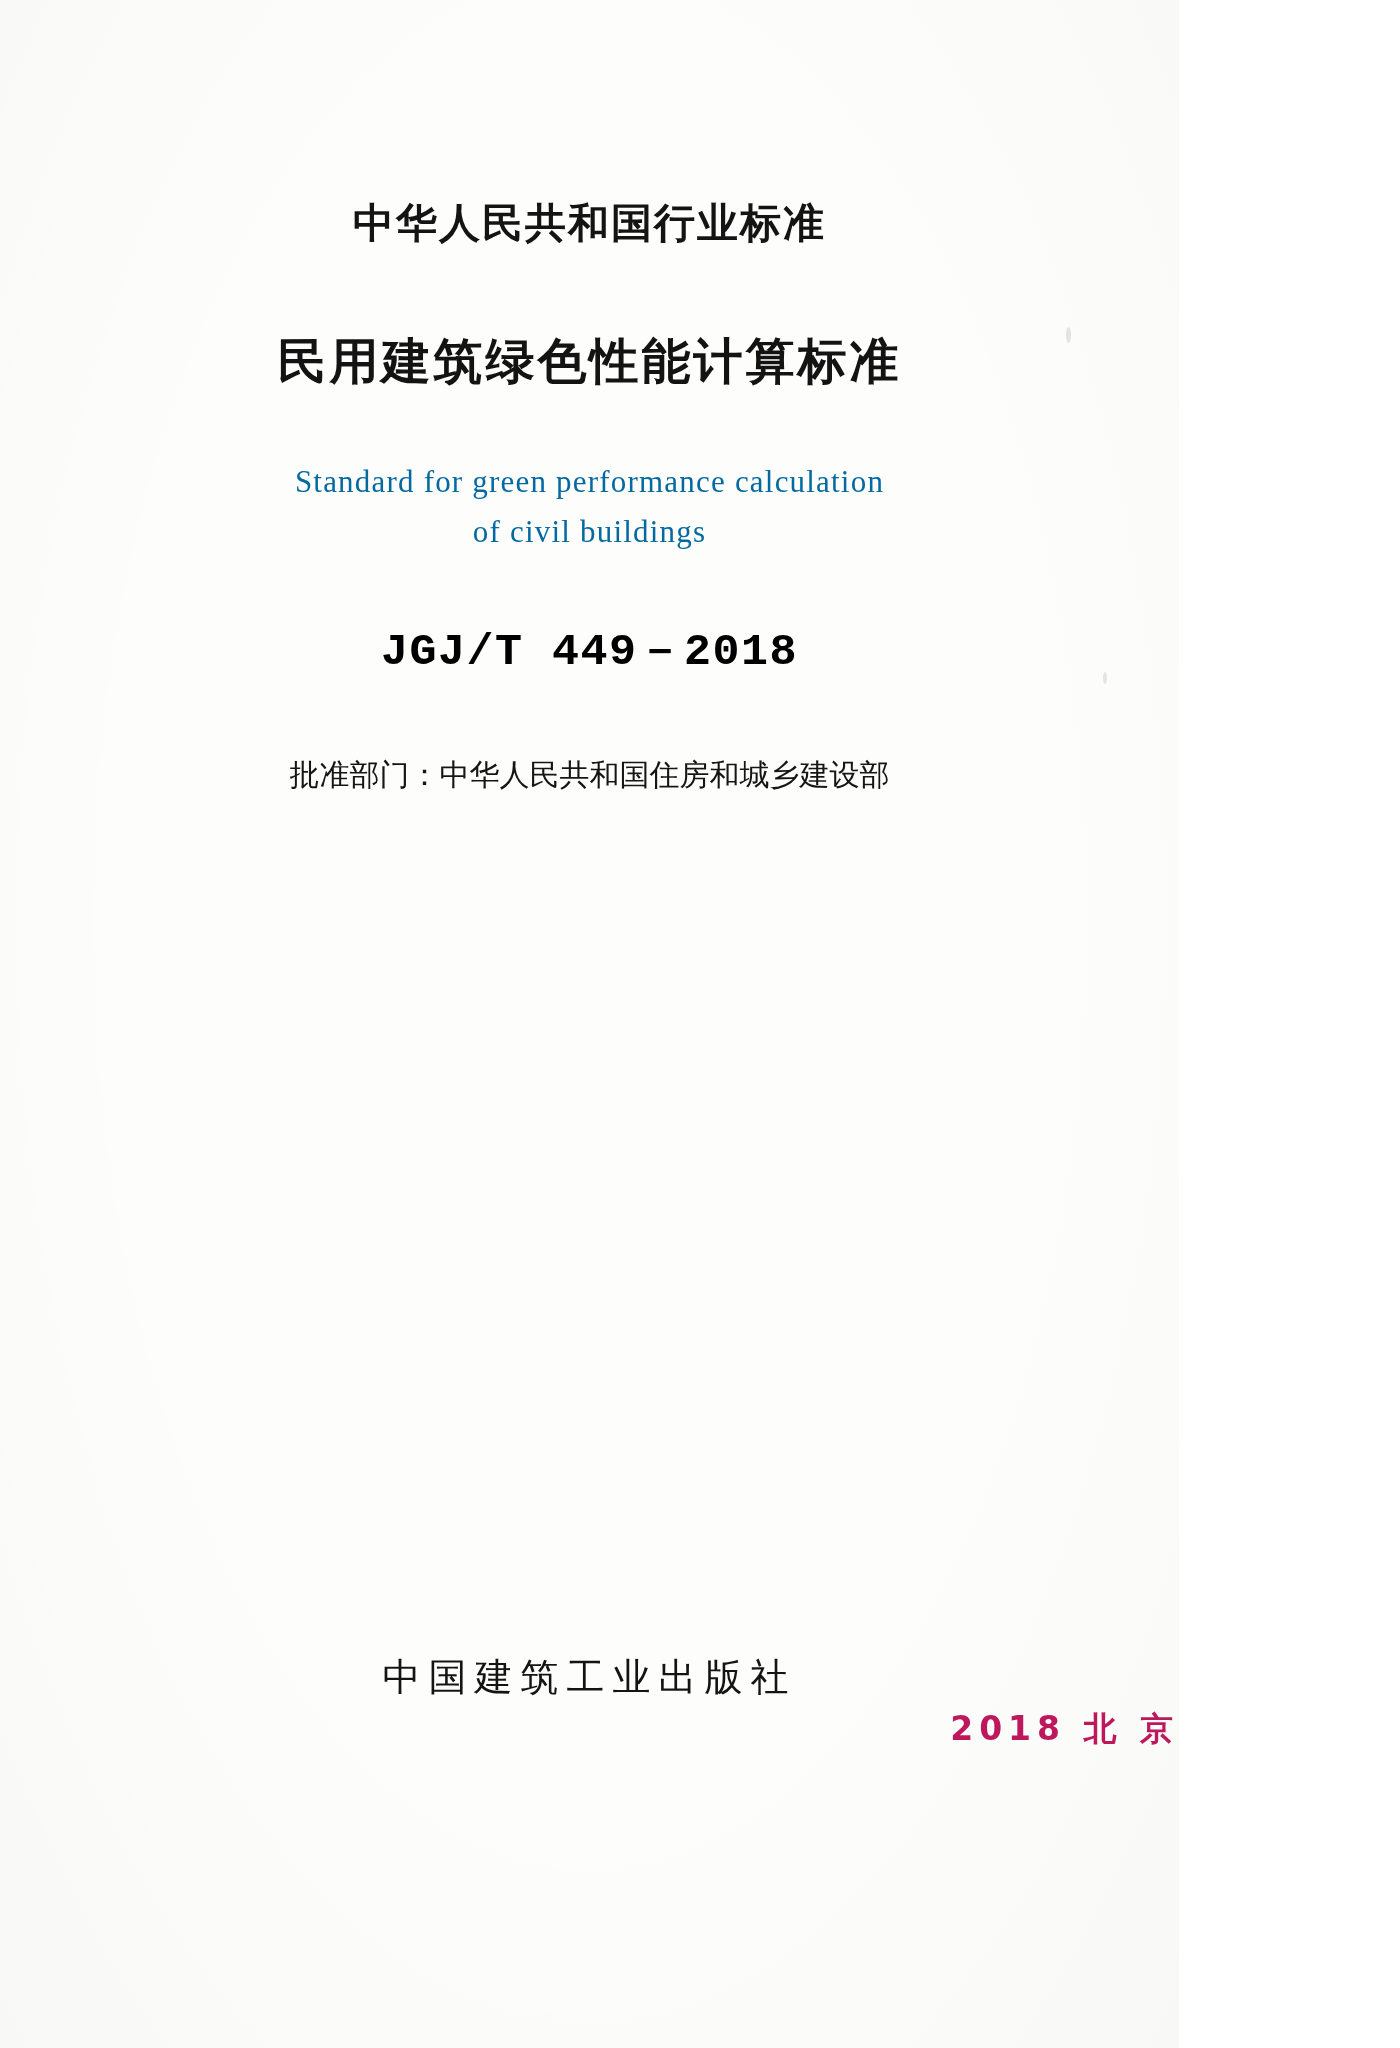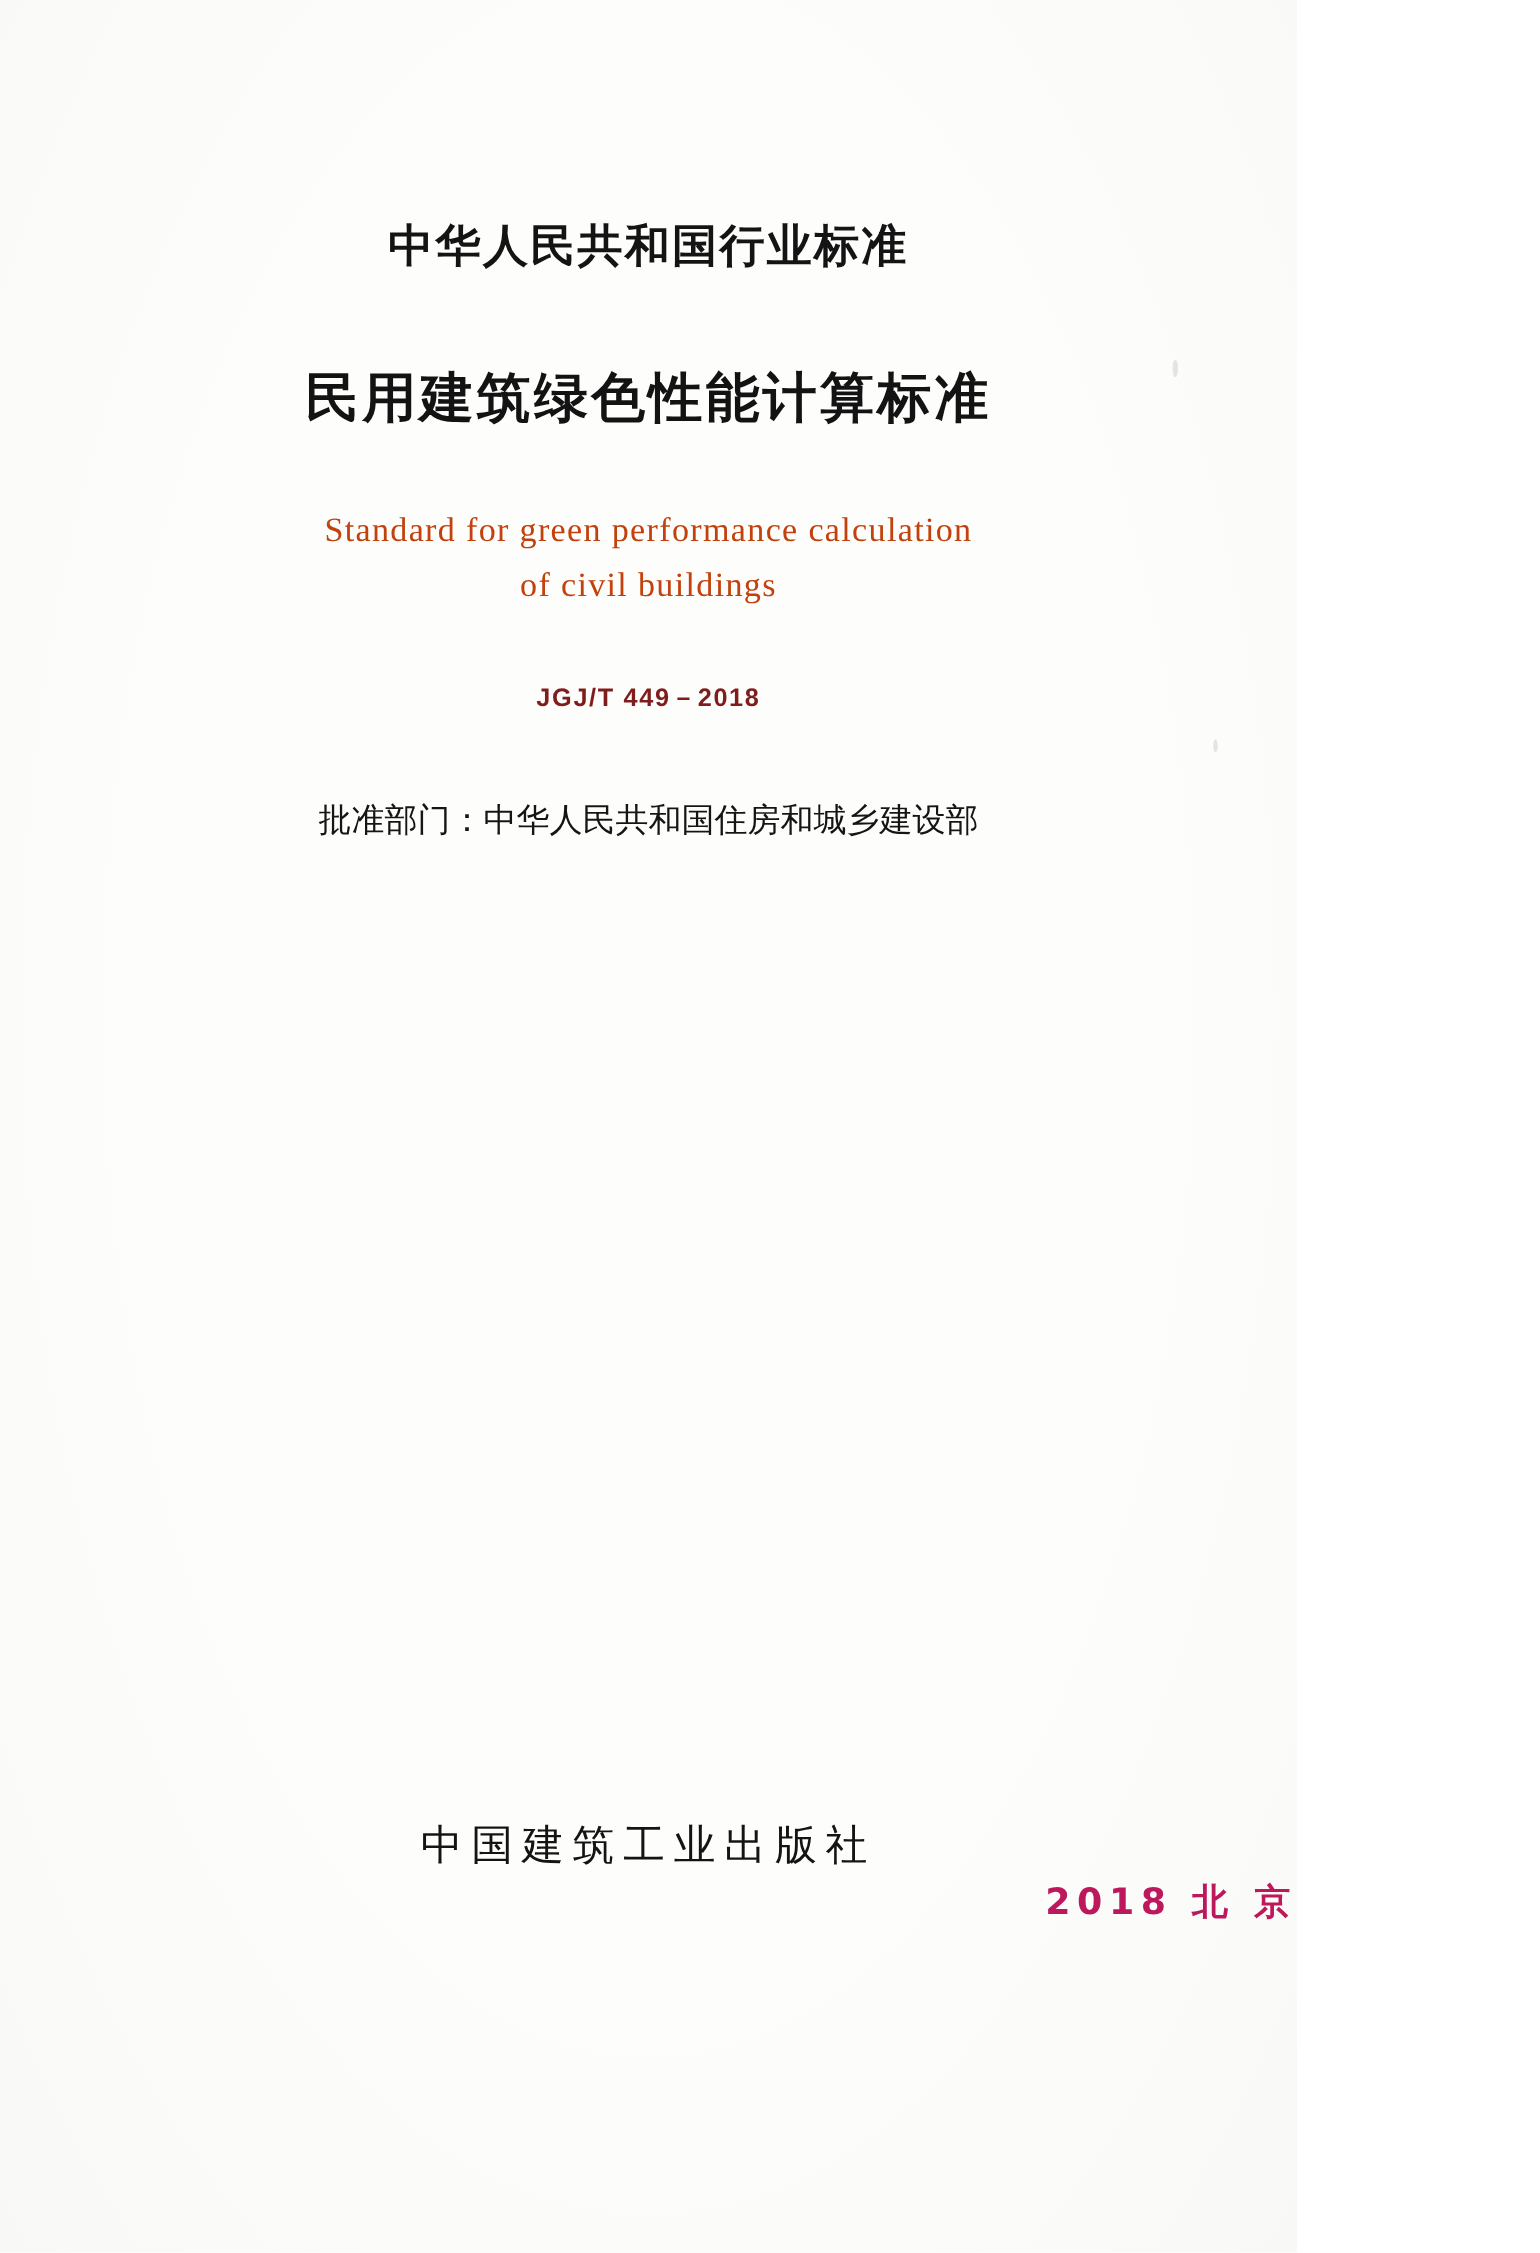--- a/index.html
+++ b/index.html
@@ -54,32 +54,32 @@
     font-size: 49px;
     letter-spacing: 3px;
     color: #131313;
   }
   .title-en {
     margin-top: 62px;
     font-family: "Liberation Serif", serif;
     font-size: 31px;
     line-height: 1.62;
     letter-spacing: 1.2px;
-    color: #c2410c;
+    color: #0369a1;
   }
   .title-en .line2 {
     display: block;
   }
   .code {
     margin-top: 62px;
-    font-family: Liberation Sans, sans-serif;
+    font-family: Liberation Mono, monospace;
     font-weight: bold;
-    font-size: 23px;
+    font-size: 45px;
     letter-spacing: 1.5px;
-    color: #7f1d1d;
+    color: #000000;
   }
   .meta {
     margin-top: 70px;
     font-family: "DejaVu Sans", "Liberation Sans", sans-serif;
     font-size: 30px;
     line-height: 1.7;
     color: #151515;
   }
   .meta-line {
     display: block;

